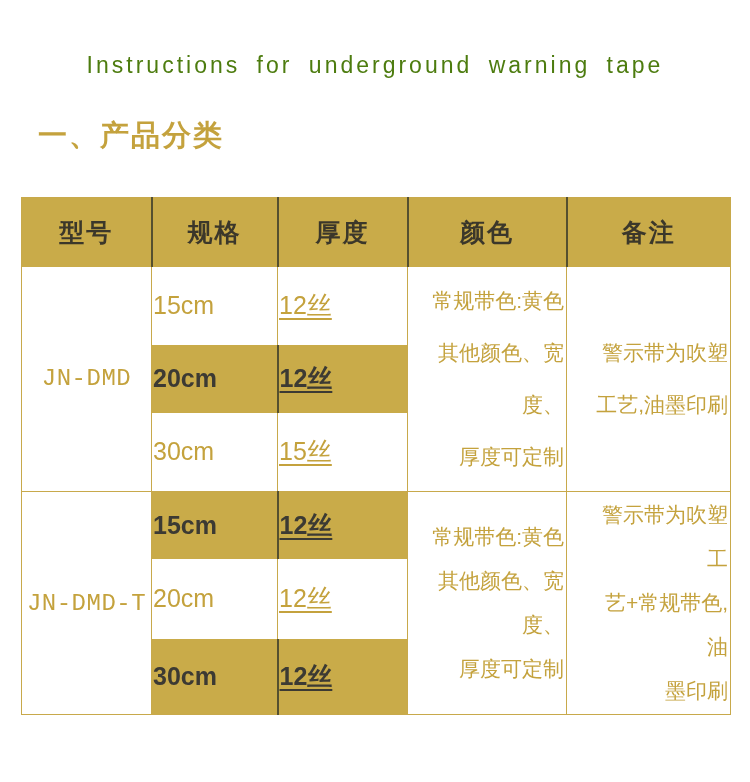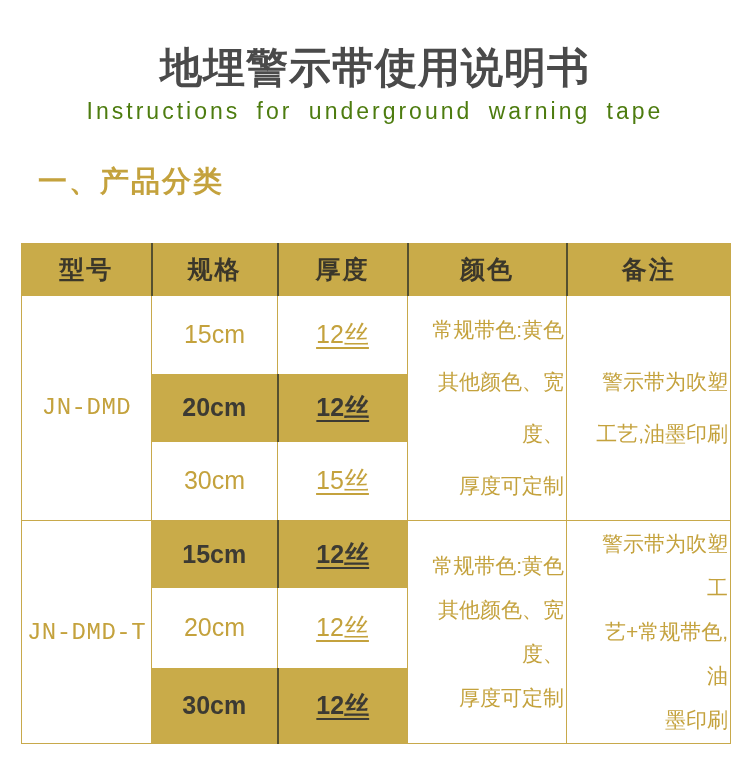--- a/index.html
+++ b/index.html
@@ -40,21 +40,21 @@
     table-layout:fixed;
     border-collapse:collapse;
     border:1px solid var(--gold-line);
   }
   col.c-model{width:130px;}
   col.c-spec{width:126px;}
   col.c-thick{width:130px;}
   col.c-color{width:159px;}
   col.c-remark{width:164px;}
 
-  thead tr{height:52px;}
+  thead tr{height:69px;}
   th{
     background:var(--gold-bg);
     color:#3B372A;
     font-size:25px;font-weight:700;
     letter-spacing:2px;
     text-align:center;vertical-align:middle;
   }
   th + th{border-left:2px solid var(--dark-line);}
 
   tbody.g1 tr:nth-child(1){height:78px;}
@@ -64,21 +64,21 @@
   tbody.g2 tr:nth-child(2){height:79px;}
   tbody.g2 tr:nth-child(3){height:74px;}
   tbody.g2 tr:first-child > td{border-top:1px solid var(--gold-line);}
 
   td{vertical-align:middle;}
   td.model{
     text-align:center;color:var(--gold-ink);
     font-size:24px;letter-spacing:0.5px;font-family:Liberation Mono, monospace;
   }
   td.spec,td.thick{
-    text-align:center;color:var(--gold-ink);
+    color:var(--gold-ink);
     font-size:25px;
     border-left:1px solid var(--gold-line);
   }
   tr.hl td.spec,tr.hl td.thick{
     background:var(--gold-bg);
     color:var(--dark-ink);
     font-weight:600;
   }
   tr.hl td.thick{border-left:2px solid var(--dark-line);}
   td.thick span{
@@ -97,21 +97,20 @@
   }
   td.color-note{padding-left:10px;padding-right:2px;}
   td.remark{padding-left:20px;padding-right:2px;margin-left:12px;}
   tbody.g1 td.note{line-height:52px;}
   tbody.g2 td.note{line-height:44px;}
 </style>
 </head>
 <body>
 
 <div class="title-wrap">
-  <h1 class="page-title">地埋警示带使用说明书</h1>
   <div class="page-subtitle">Instructions for underground warning tape</div>
 </div>
 
 <h2 class="section-heading">一、产品分类</h2>
 
 <table class="product">
   <colgroup>
     <col class="c-model">
       <col class="c-spec">
       <col class="c-thick">

